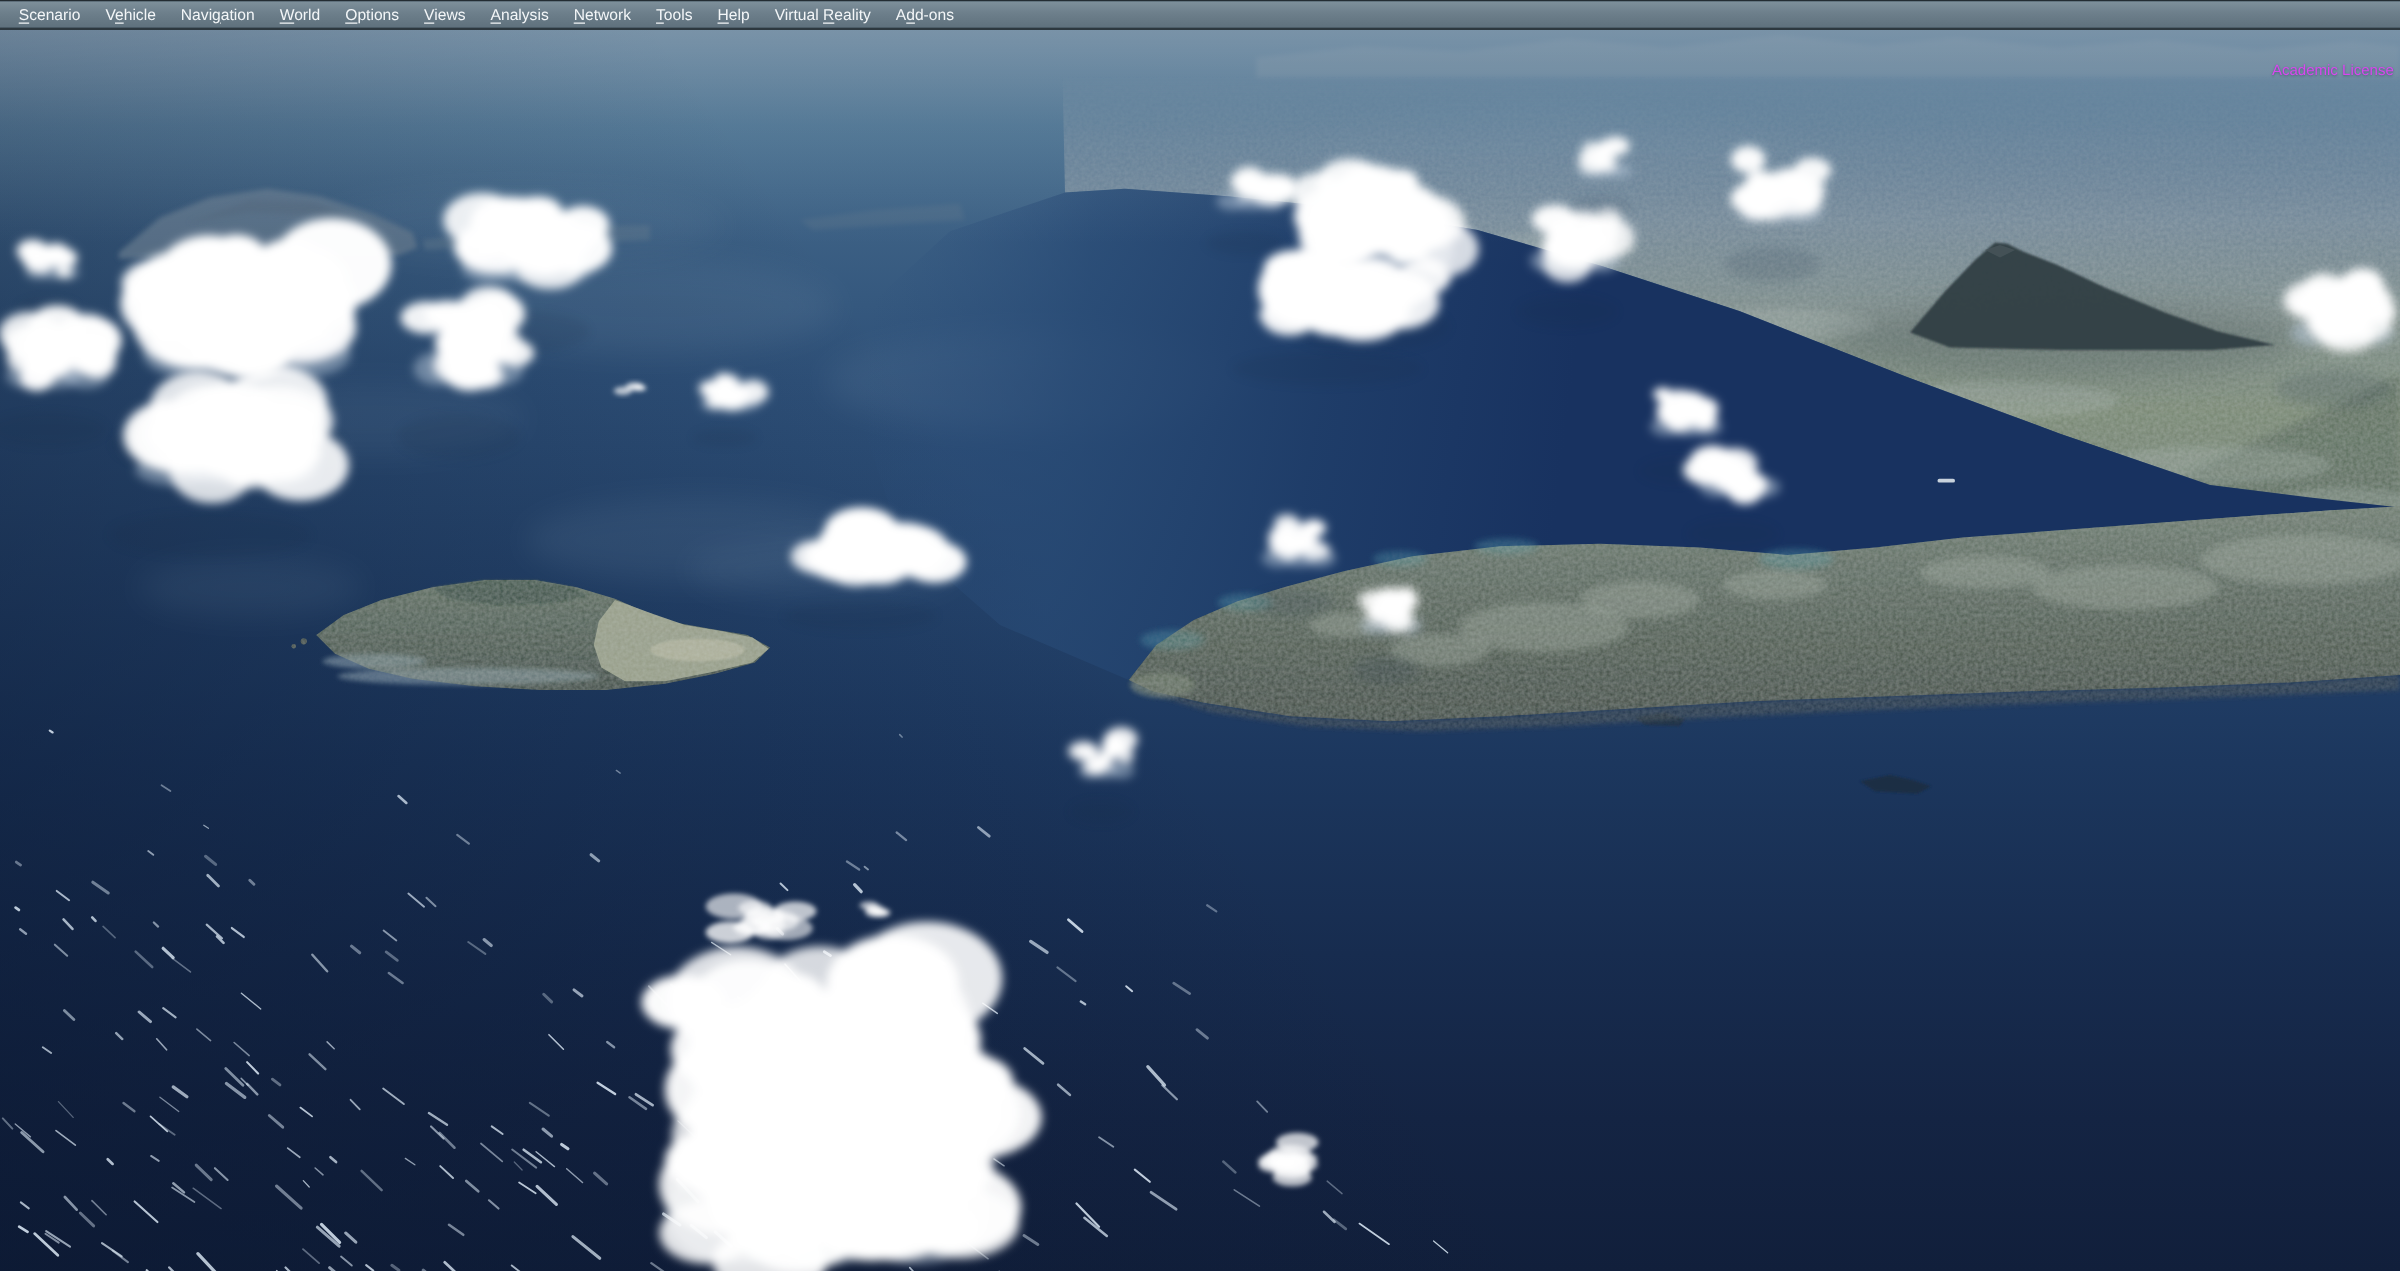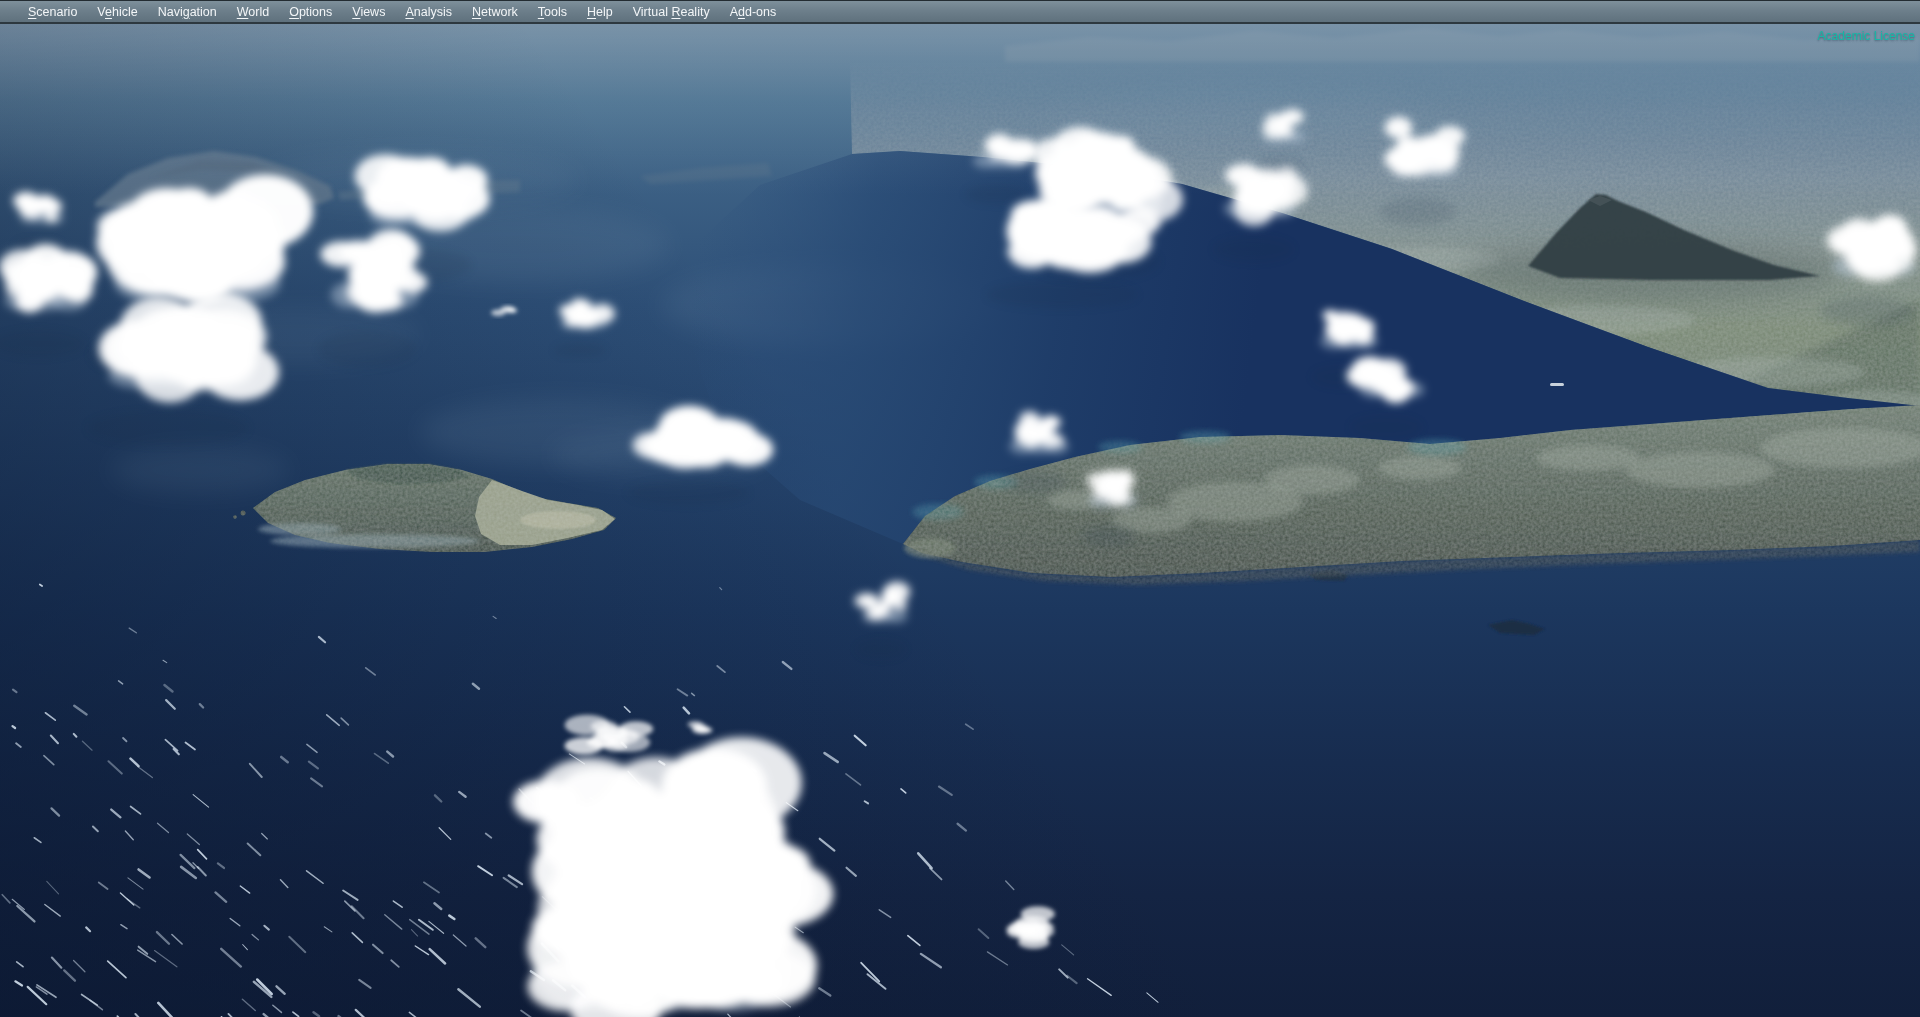--- a/index.html
+++ b/index.html
@@ -4,23 +4,23 @@
 <style>
   html,body{margin:0;padding:0}
   body{width:1920px;height:1017px;overflow:hidden;position:relative;background:#10203c;
        font-family:"Liberation Sans",sans-serif;-webkit-font-smoothing:antialiased}
   #scene{position:absolute;left:0;top:0;width:1920px;height:1017px;display:block}
   .menubar{position:absolute;top:0;left:0;right:0;height:21px;box-sizing:content-box;
            display:flex;align-items:center;z-index:10;
            background:linear-gradient(180deg,#7e909b 0%,#6d7f8b 45%,#5f717d 100%);
            border-top:1px solid #232c32;border-bottom:2px solid #2d383f}
   .mi{padding:0 10px;font-size:12.5px;line-height:20px;color:#f3f6f8;cursor:default;white-space:nowrap}
-  .mi:first-child{margin-left:18px}
+  .mi:first-child{margin-left:5px}
   .mi u{text-decoration:underline;text-underline-offset:2px}
-  .license{position:absolute;top:29px;right:5px;z-index:9;font-size:12px;color:#14b8a6;
+  .license{position:absolute;top:49px;right:5px;z-index:9;font-size:12px;color:#d946ef;
            text-shadow:0 1px 2px rgba(15,35,55,.45)}
 </style>
 </head>
 <body>
 
 <svg id="scene" viewBox="0 0 1920 1017" xmlns="http://www.w3.org/2000/svg">
   <defs>
     <linearGradient id="seaG" x1="0" y1="0" x2="0" y2="1017" gradientUnits="userSpaceOnUse">
       <stop offset="0" stop-color="#6a8296"></stop>
       <stop offset="0.04" stop-color="#5e7d96"></stop>

